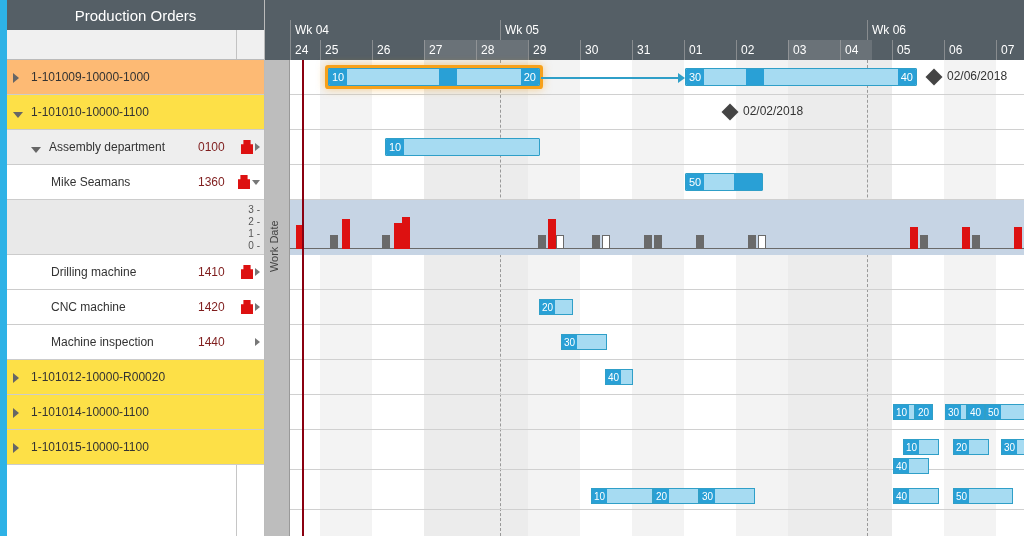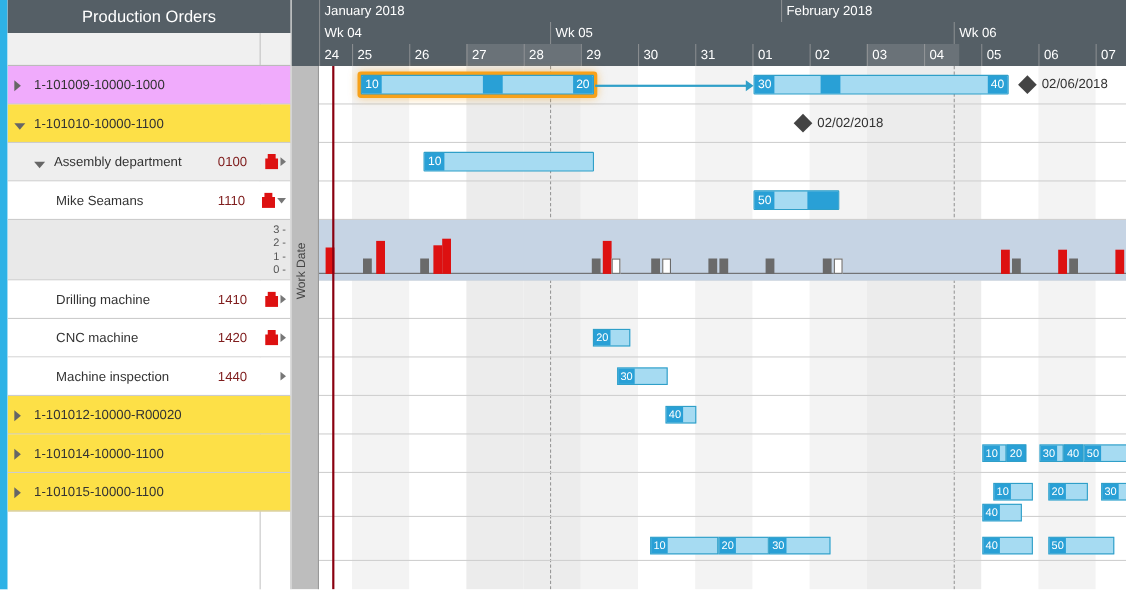--- a/index.html
+++ b/index.html
@@ -3,21 +3,21 @@
 <meta charset="utf-8">
 <style>
   * { box-sizing: border-box; margin: 0; padding: 0; }
   body { font-family: "Segoe UI", Arial, sans-serif; font-size: 12px; color: #333; background: #fff; overflow: hidden; }
   .app { display: flex; width: 1024px; height: 536px; border-left: 7px solid #2eb2e6; position: relative; }
   .left-panel { width: 258px; display: flex; flex-direction: column; border-right: 1px solid #bbb; background: #fff; }
   .lp-header { height: 30px; background: #555f66; color: #fff; display: flex; align-items: center; justify-content: center; font-size: 15px; }
   .lp-toolbar { height: 30px; background: #f0f0f0; border-bottom: 1px solid #bbb; position: relative; }
   .lp-toolbar .line { position: absolute; left: 229px; top: 0; bottom: 0; width: 1px; background: #c2c2c2; }
   .tree { flex: 1; overflow: hidden; }
-  .row { height: 35px; border-bottom: 1px solid #ccc; display: flex; align-items: center; position: relative; padding-left: 6px; background: #f0abfc; }
+  .row { height: 35px; border-bottom: 1px solid #ccc; display: flex; align-items: center; position: relative; padding-left: 6px; background: #fdba74; }
   .row.shade { background: #fde047; }
   .row.sub { padding-left: 24px; background: #eee; }
   .row.sub2 { padding-left: 44px; background: #fff; }
   .caret { width: 10px; height: 10px; margin-right: 8px; display: inline-block; }
   .caret.closed::before { content: ""; display: inline-block; border-style: solid; border-width: 5px 0 5px 6px; border-color: transparent transparent transparent #666; }
   .caret.open::before { content: ""; display: inline-block; border-style: solid; border-width: 6px 5px 0 5px; border-color: #666 transparent transparent transparent; }
   .row .label { flex: 1; white-space: nowrap; overflow: hidden; text-overflow: ellipsis; }
   .row .code { width: 36px; text-align: left; color: #7f1d1d; }
   .row .icons { width: 30px; display: flex; align-items: center; justify-content: flex-end; gap: 2px; padding-right: 4px; }
   .tool-icon { width: 12px; height: 14px; background: #d11; display: inline-block; clip-path: polygon(20% 0, 80% 0, 80% 30%, 100% 30%, 100% 100%, 0 100%, 0 30%, 20% 30%); }
@@ -93,21 +93,21 @@
         <span class="label">Assembly department</span>
         <span class="code">0100</span>
         <span class="icons">
             <span class="tool-icon"></span>
             <span class="mini-caret"></span>
           </span>
       </div>
 
       <div class="row sub2">
         <span class="label">Mike Seamans</span>
-        <span class="code">1110</span>
+        <span class="code">1360</span>
         <span class="icons">
             <span class="tool-icon"></span>
             <span class="mini-caret down"></span>
           </span>
       </div>
 
       <div class="row histo">
         <div class="histo-axis">
           <div>3 -</div>
           <div>2 -</div>
@@ -154,24 +154,20 @@
       <div class="row shade">
         <span class="caret closed"></span>
         <span class="label">1-101015-10000-1100</span>
         <span class="icons"></span>
       </div>
     </div>
   </div>
 
   <div class="timeline">
     <div class="tl-header">
-      <div class="month-row" id="month-row">
-          <div class="tl-seg" style="left: 0px; width: 420px;">January 2018</div>
-          <div class="tl-seg" style="left: 420px; width: 370px;">February 2018</div>
-        </div>
       <div class="week-row" id="week-row">
           <div class="tl-seg" style="left: 0px; width: 210px;">Wk 04</div>
           <div class="tl-seg" style="left: 210px; width: 367px;">Wk 05</div>
           <div class="tl-seg" style="left: 577px; width: 367px;">Wk 06</div>
         </div>
       <div class="day-row" id="day-row">
           <div class="tl-seg" style="left: 0px; width: 30px;">24</div>
           <div class="tl-seg" style="left: 30px; width: 52px;">25</div>
           <div class="tl-seg" style="left: 82px; width: 52px;">26</div>
           <div class="tl-seg weekend" style="left: 134px; width: 52px;">27</div>

